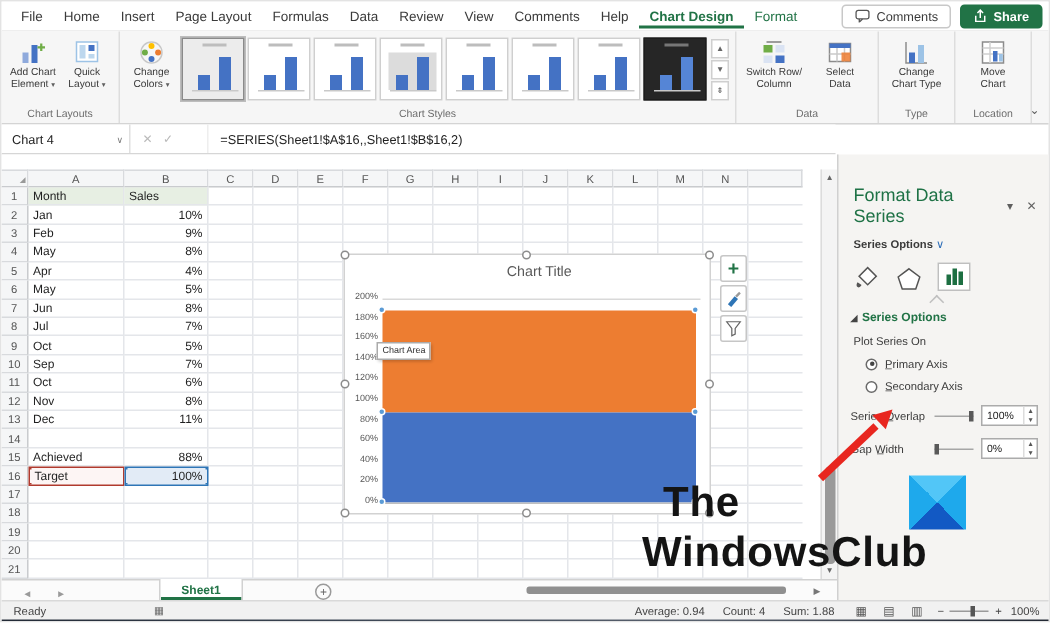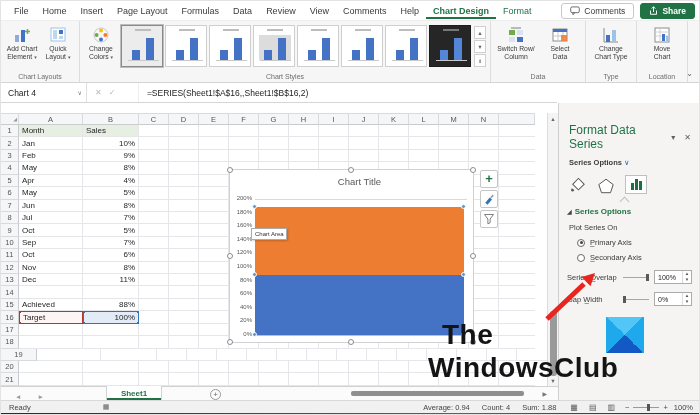--- a/index.html
+++ b/index.html
@@ -665,21 +665,21 @@
           <div class="cell" style="width: 30px;"></div>
           <div class="cell" style="width: 30px;"></div>
           <div class="cell" style="width: 30px;"></div>
           <div class="cell" style="width: 30px;"></div>
           <div class="cell" style="width: 30px;"></div>
           <div class="cell" style="width: 30px;"></div>
           <div class="cell" style="width: 30px;"></div>
           <div class="cell" style="width: 36px; border-right: none;"></div>
         </div>
         <div class="grow">
-          <div class="cell rn" style="width: 36px;">19</div>
+          <div class="cell rn" style="width: 18px;">19</div>
           <div class="cell ca" style="width: 64px;"></div>
           <div class="cell cb" style="width: 56px;"></div>
           <div class="cell" style="width: 30px;"></div>
           <div class="cell" style="width: 30px;"></div>
           <div class="cell" style="width: 30px;"></div>
           <div class="cell" style="width: 30px;"></div>
           <div class="cell" style="width: 30px;"></div>
           <div class="cell" style="width: 30px;"></div>
           <div class="cell" style="width: 30px;"></div>
           <div class="cell" style="width: 30px;"></div>

